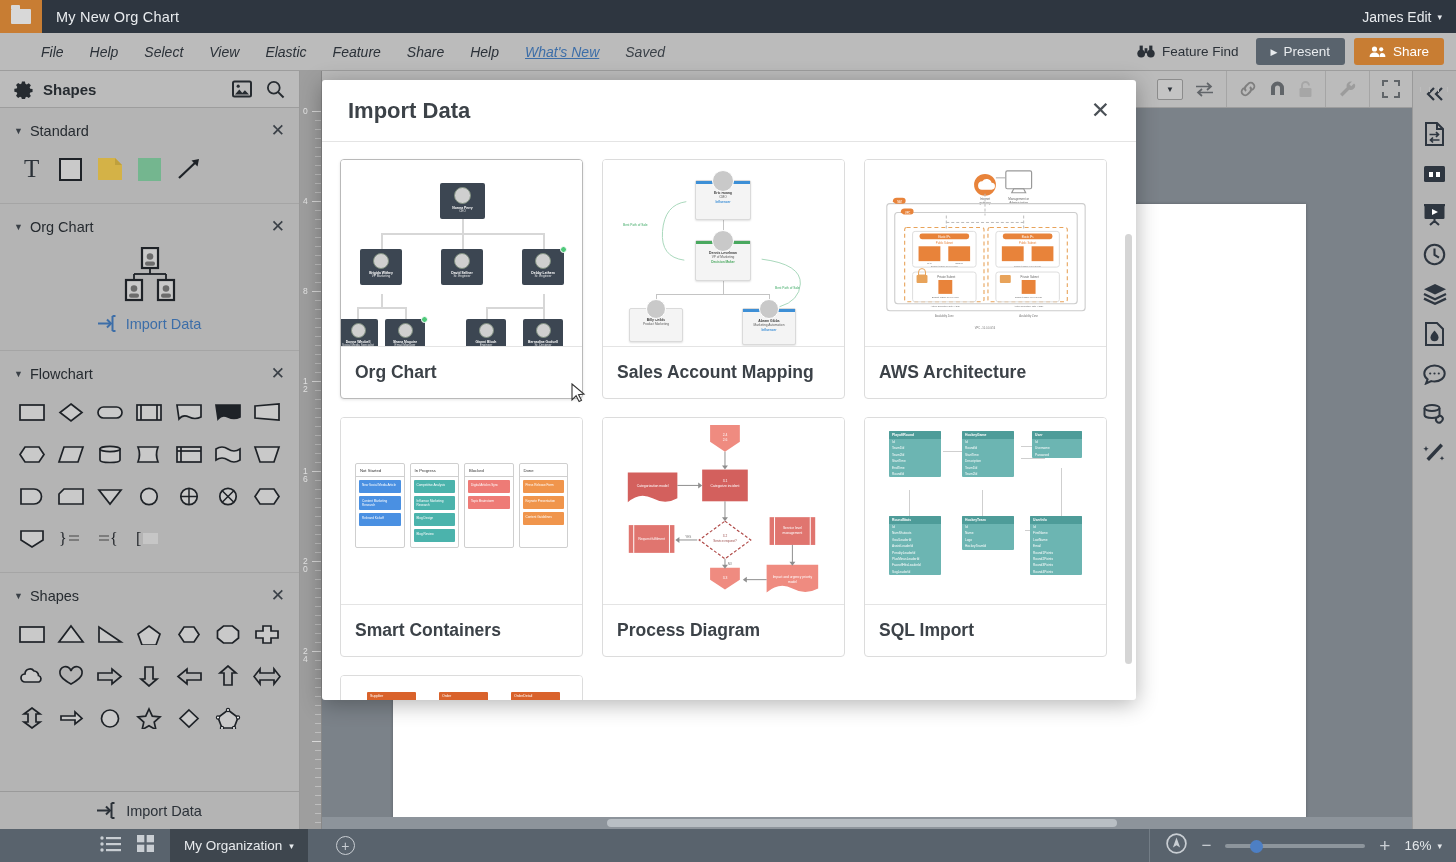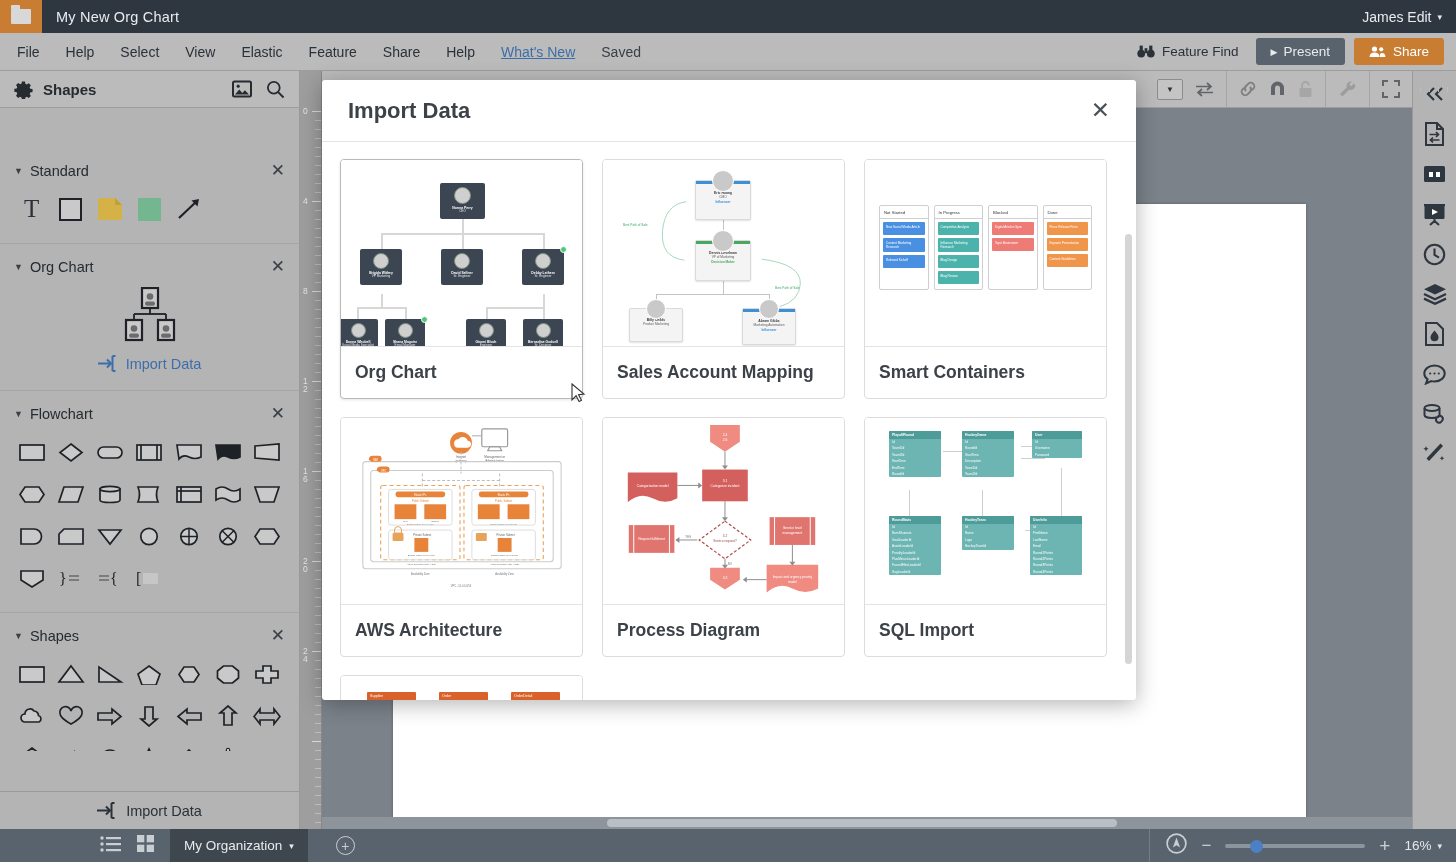--- a/index.html
+++ b/index.html
@@ -34,21 +34,21 @@
     margin-left: auto; margin-right: 14px; color: #e9ecef; font-size: 14px;
     display: flex; align-items: center; gap: 6px;
   }
   .caret-d { font-size: 9px; }
 
   
   .menubar {
     height: 38px; background: #bbbbbb; display: flex; align-items: center;
     border-bottom: 1px solid #9d9d9d; position: relative; z-index: 5;
   }
-  .menubar-left { display: flex; align-items: center; padding-left: 4px; }
+  .menubar-left { display: flex; align-items: center; padding-left: 28px; font-style: italic; }
   .menu-item {
     font-size: 14px; color: #2b3138; padding: 5px 13px; cursor: default;
     white-space: nowrap;
   }
   .menu-item.link { color: #3d6ea8; text-decoration: underline; }
   .menu-item.saved { color: #3a4047; }
   .menubar-right {
     margin-left: auto; display: flex; align-items: center; gap: 9px;
     padding-right: 12px;
   }
@@ -65,21 +65,21 @@
     padding: 6px 15px; border-radius: 3px; display: flex; align-items: center; gap: 7px;
   }
 
   
   .main { position: absolute; top: 71px; left: 0; right: 0; bottom: 33px; }
 
   
   .sidebar {
     position: absolute; top: 0; left: 0; width: 300px; bottom: 0;
     background: #b4b4b4; border-right: 1px solid #9a9a9a;
-    display: flex; flex-direction: column; gap: 40px;
+    display: flex; flex-direction: column;
   }
   .sidebar-header {
     height: 37px; display: flex; align-items: center; padding: 0 14px;
     border-bottom: 1px solid #9d9d9d; background: #bbbbbb; flex: 0 0 auto;
   }
   .sidebar-title { font-size: 15px; color: #262b30; margin-left: 10px; font-weight: 600; }
   .sidebar-header-icons { margin-left: auto; display: flex; gap: 14px; align-items: center; }
   .sidebar-scroll { flex: 1 1 auto; overflow: hidden; position: relative; }
   .section { border-bottom: 1px solid #a5a5a5; padding: 10px 0 14px; }
   .section-head {
@@ -1207,52 +1207,20 @@
                 <div class="sa-rl">Marketing Automation</div>
                 <div class="sa-tag" style="color:#3d8fd6">Influencer</div>
               </div>
             </div>
           </div>
           <div class="card-label">Sales Account Mapping</div>
         </div>
 
         <div class="card">
           <div class="card-thumb">
-            <div class="th" style="padding:45px 14px 0 14px;display:flex;gap:5px;">
-              <div style="flex:1;background:#fff;border:1px solid #cfcfcf;border-radius:2px;height:85px">
-                <div class="kb-head">Not Started</div>
-                <div class="kb-card" style="background:#4a90e2">New Social Media Article</div>
-                <div class="kb-card" style="background:#4a90e2">Content Marketing Research</div>
-                <div class="kb-card" style="background:#4a90e2">Rebrand Kickoff</div>
-              </div>
-              <div style="flex:1;background:#fff;border:1px solid #cfcfcf;border-radius:2px;height:85px">
-                <div class="kb-head">In Progress</div>
-                <div class="kb-card" style="background:#4bb3ac">Competitive Analysis</div>
-                <div class="kb-card" style="background:#4bb3ac">Influence Marketing Research</div>
-                <div class="kb-card" style="background:#4bb3ac">Blog Design</div>
-                <div class="kb-card" style="background:#4bb3ac">Blog Review</div>
-              </div>
-              <div style="flex:1;background:#fff;border:1px solid #cfcfcf;border-radius:2px;height:85px">
-                <div class="kb-head">Blocked</div>
-                <div class="kb-card" style="background:#ee7b76">Digital Articles Sync</div>
-                <div class="kb-card" style="background:#ee7b76">Topic Brainstorm</div>
-              </div>
-              <div style="flex:1;background:#fff;border:1px solid #cfcfcf;border-radius:2px;height:85px">
-                <div class="kb-head">Done</div>
-                <div class="kb-card" style="background:#f0954c">Press Release Form</div>
-                <div class="kb-card" style="background:#f0954c">Keynote Presentation</div>
-                <div class="kb-card" style="background:#f0954c">Content Guidelines</div>
-              </div>
-            </div>
-          </div>
-          <div class="card-label">Smart Containers</div>
-        </div>
-
-        <div class="card">
-          <div class="card-thumb">
             <div class="th">
               <svg class="th" viewBox="0 0 243 188">
                 <circle cx="121" cy="25" r="11" fill="#e8833a"></circle>
                 <path d="M114 26a4.5 4.5 0 014.3-4.5 5.2 5.2 0 019.4 1.4 3.5 3.5 0 01-.3 7H118a4 4 0 01-4-3.9z" fill="#fff"></path>
                 <rect x="142" y="11" width="26" height="18" rx="1.5" fill="none" stroke="#999" stroke-width="1.2"></rect>
                 <path d="M150 29h10l2 4h-14z" fill="none" stroke="#999" stroke-width="1.2"></path>
                 <text x="155" y="40" font-size="3" fill="#666" text-anchor="middle" font-family="Liberation Sans, sans-serif">Management or</text>
                 <text x="155" y="44" font-size="3" fill="#666" text-anchor="middle" font-family="Liberation Sans, sans-serif">Administration</text>
                 <text x="121" y="40" font-size="3" fill="#666" text-anchor="middle" font-family="Liberation Sans, sans-serif">Internet</text>
                 <text x="121" y="44" font-size="3" fill="#666" text-anchor="middle" font-family="Liberation Sans, sans-serif">gateway</text>
@@ -1304,20 +1272,52 @@
                 <text x="165" y="139" font-size="2.4" fill="#666" text-anchor="middle" font-family="Liberation Sans, sans-serif">Subnet CIDR: 10.0.3.0/24</text>
                 <text x="165" y="148" font-size="2.5" fill="#666" text-anchor="middle" font-family="Liberation Sans, sans-serif">Active Directory Site (AD2)</text>
 
                 <text x="80" y="158" font-size="2.6" fill="#777" text-anchor="middle" font-family="Liberation Sans, sans-serif">Availability Zone</text>
                 <text x="165" y="158" font-size="2.6" fill="#777" text-anchor="middle" font-family="Liberation Sans, sans-serif">Availability Zone</text>
                 <text x="121" y="170" font-size="2.6" fill="#777" text-anchor="middle" font-family="Liberation Sans, sans-serif">VPC - 10.0.0.0/16</text>
               </svg>
             </div>
           </div>
           <div class="card-label">AWS Architecture</div>
+        </div>
+
+        <div class="card">
+          <div class="card-thumb">
+            <div class="th" style="padding:45px 14px 0 14px;display:flex;gap:5px;">
+              <div style="flex:1;background:#fff;border:1px solid #cfcfcf;border-radius:2px;height:85px">
+                <div class="kb-head">Not Started</div>
+                <div class="kb-card" style="background:#4a90e2">New Social Media Article</div>
+                <div class="kb-card" style="background:#4a90e2">Content Marketing Research</div>
+                <div class="kb-card" style="background:#4a90e2">Rebrand Kickoff</div>
+              </div>
+              <div style="flex:1;background:#fff;border:1px solid #cfcfcf;border-radius:2px;height:85px">
+                <div class="kb-head">In Progress</div>
+                <div class="kb-card" style="background:#4bb3ac">Competitive Analysis</div>
+                <div class="kb-card" style="background:#4bb3ac">Influence Marketing Research</div>
+                <div class="kb-card" style="background:#4bb3ac">Blog Design</div>
+                <div class="kb-card" style="background:#4bb3ac">Blog Review</div>
+              </div>
+              <div style="flex:1;background:#fff;border:1px solid #cfcfcf;border-radius:2px;height:85px">
+                <div class="kb-head">Blocked</div>
+                <div class="kb-card" style="background:#ee7b76">Digital Articles Sync</div>
+                <div class="kb-card" style="background:#ee7b76">Topic Brainstorm</div>
+              </div>
+              <div style="flex:1;background:#fff;border:1px solid #cfcfcf;border-radius:2px;height:85px">
+                <div class="kb-head">Done</div>
+                <div class="kb-card" style="background:#f0954c">Press Release Form</div>
+                <div class="kb-card" style="background:#f0954c">Keynote Presentation</div>
+                <div class="kb-card" style="background:#f0954c">Content Guidelines</div>
+              </div>
+            </div>
+          </div>
+          <div class="card-label">Smart Containers</div>
         </div>
 
         <div class="card">
           <div class="card-thumb">
             <div class="th">
               <svg class="th" viewBox="0 0 243 188">
                 <path d="M108 7h30v17l-15 10-15-10z" fill="#ef8b80"></path>
                 <path d="M25 55h50v26q-12 7-25 0t-25 4z" fill="#d3605d"></path>
                 <rect x="100" y="52" width="46" height="32" fill="#d3605d"></rect>
                 <path d="M123 104l26 19-26 19-26-19z" fill="#fff" stroke="#b04a48" stroke-width="1.2" stroke-dasharray="3 2"></path>

